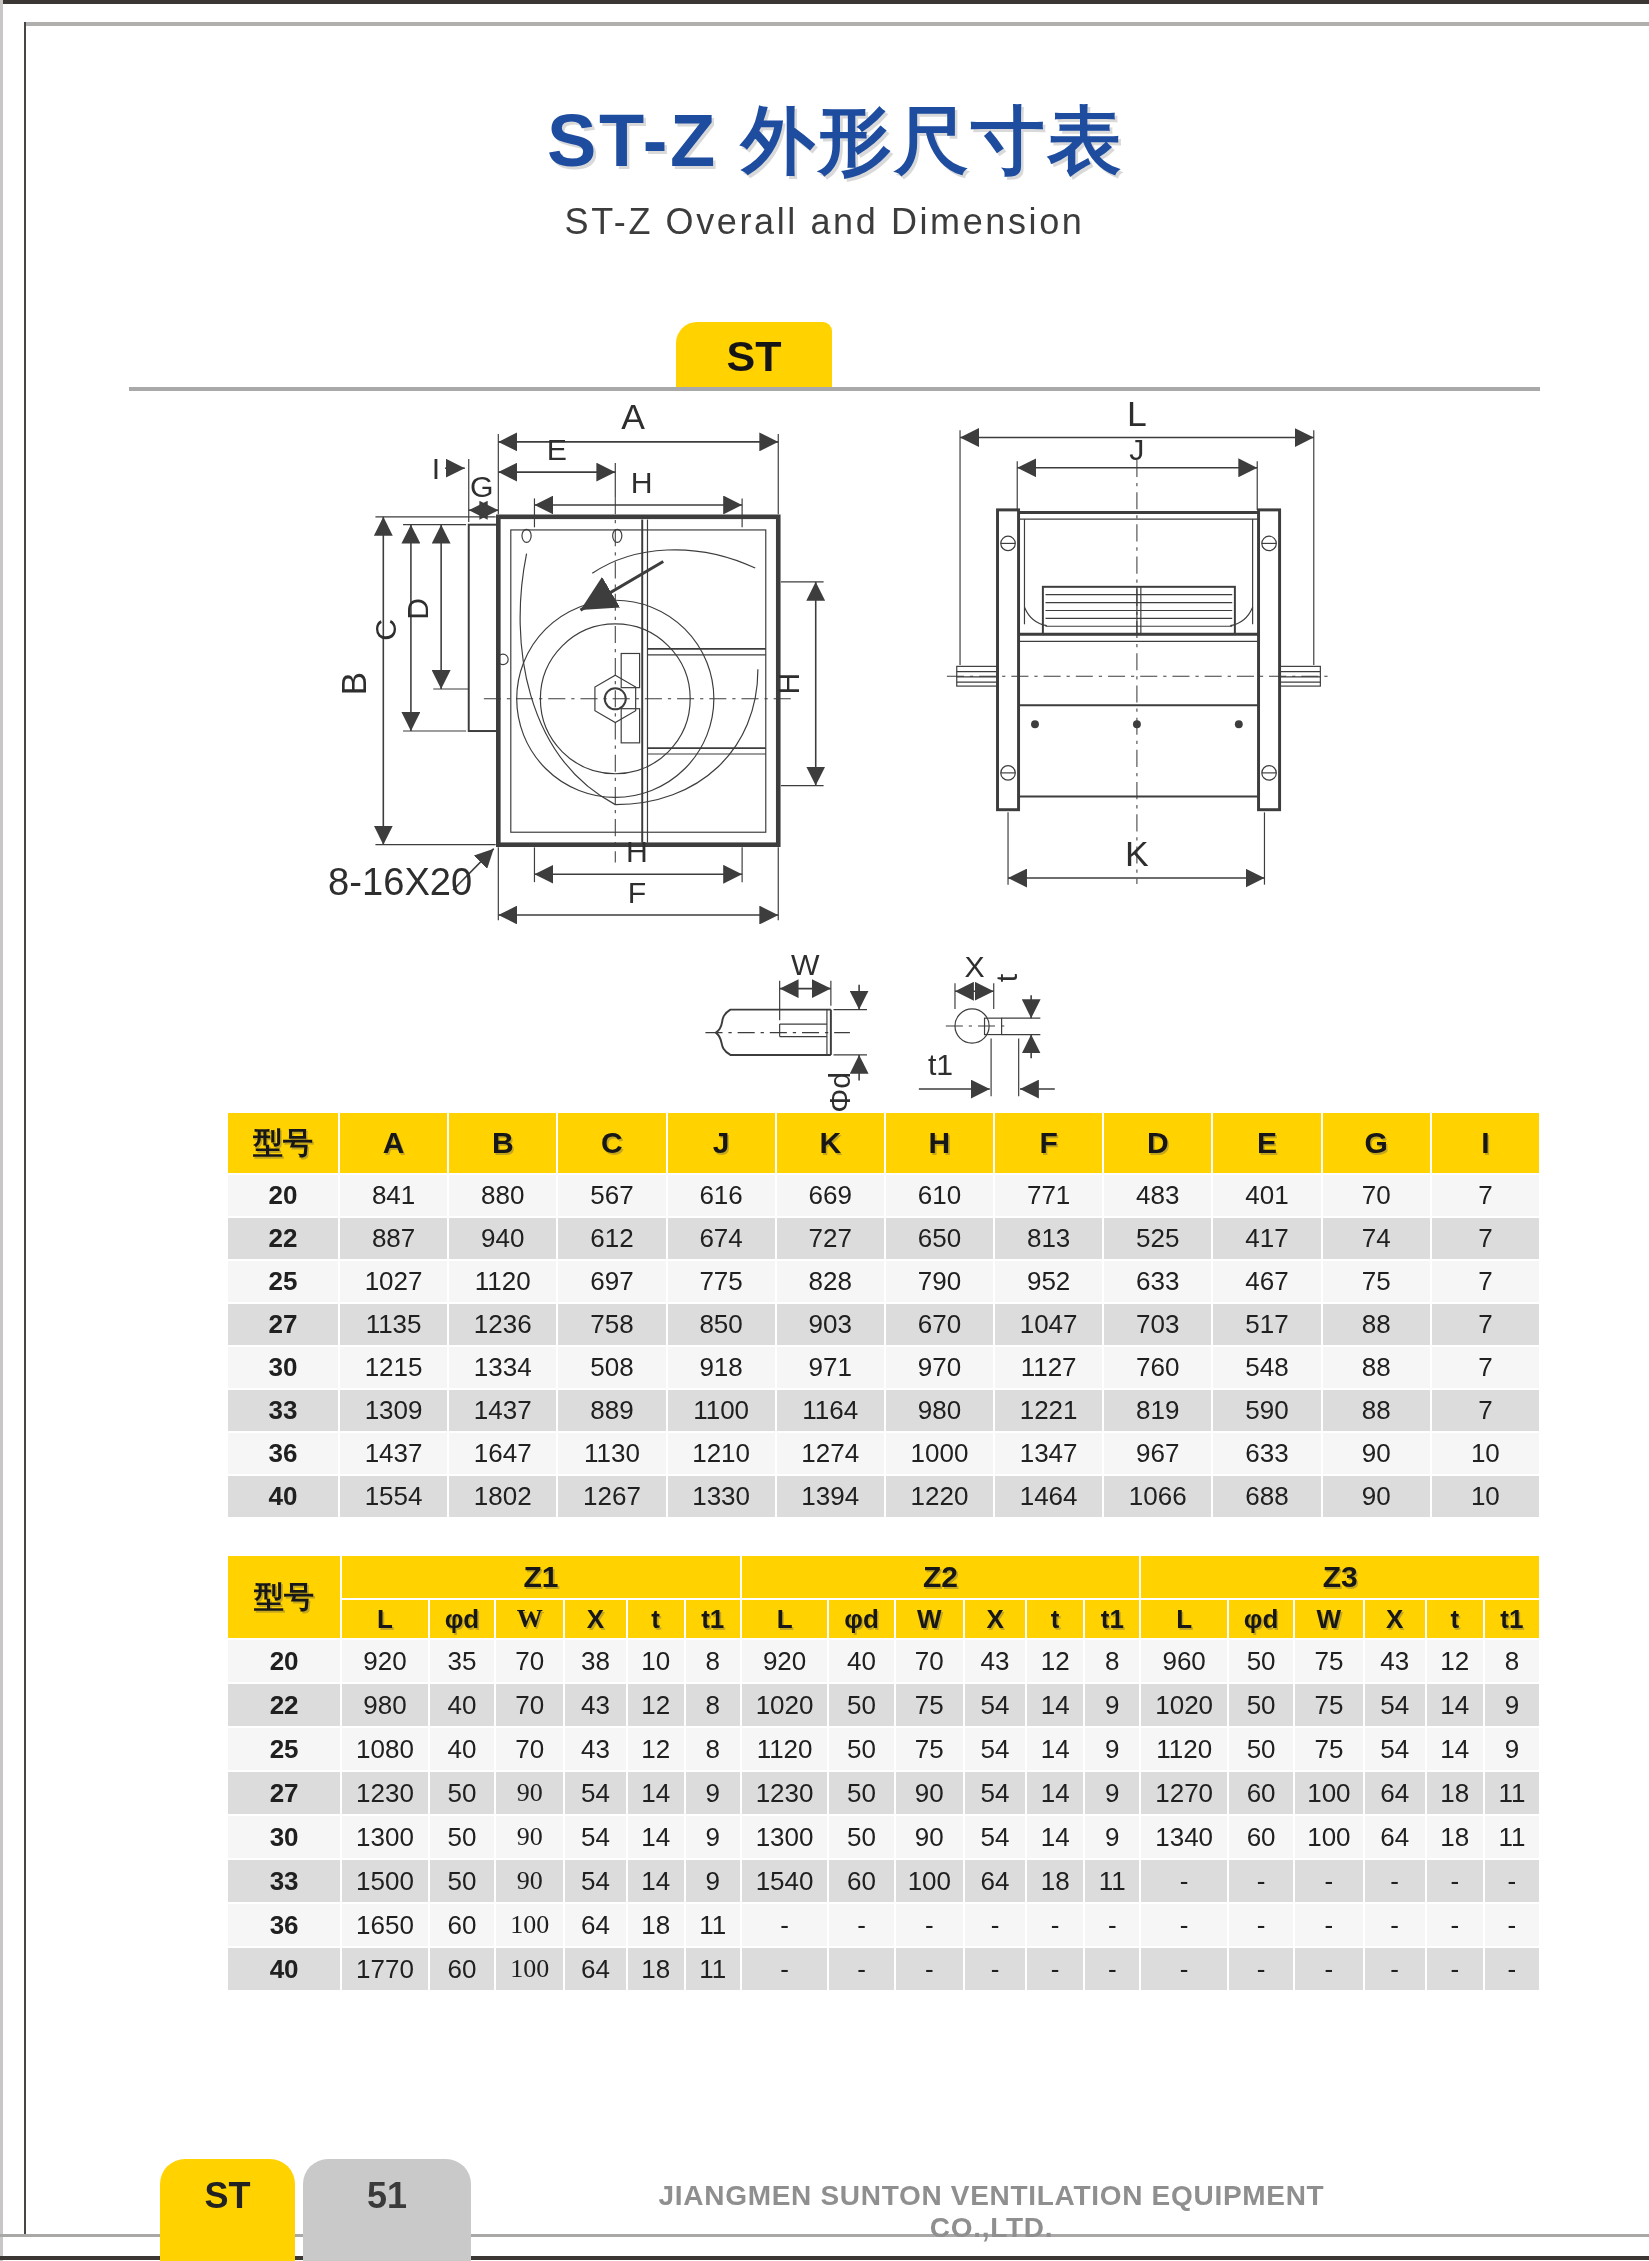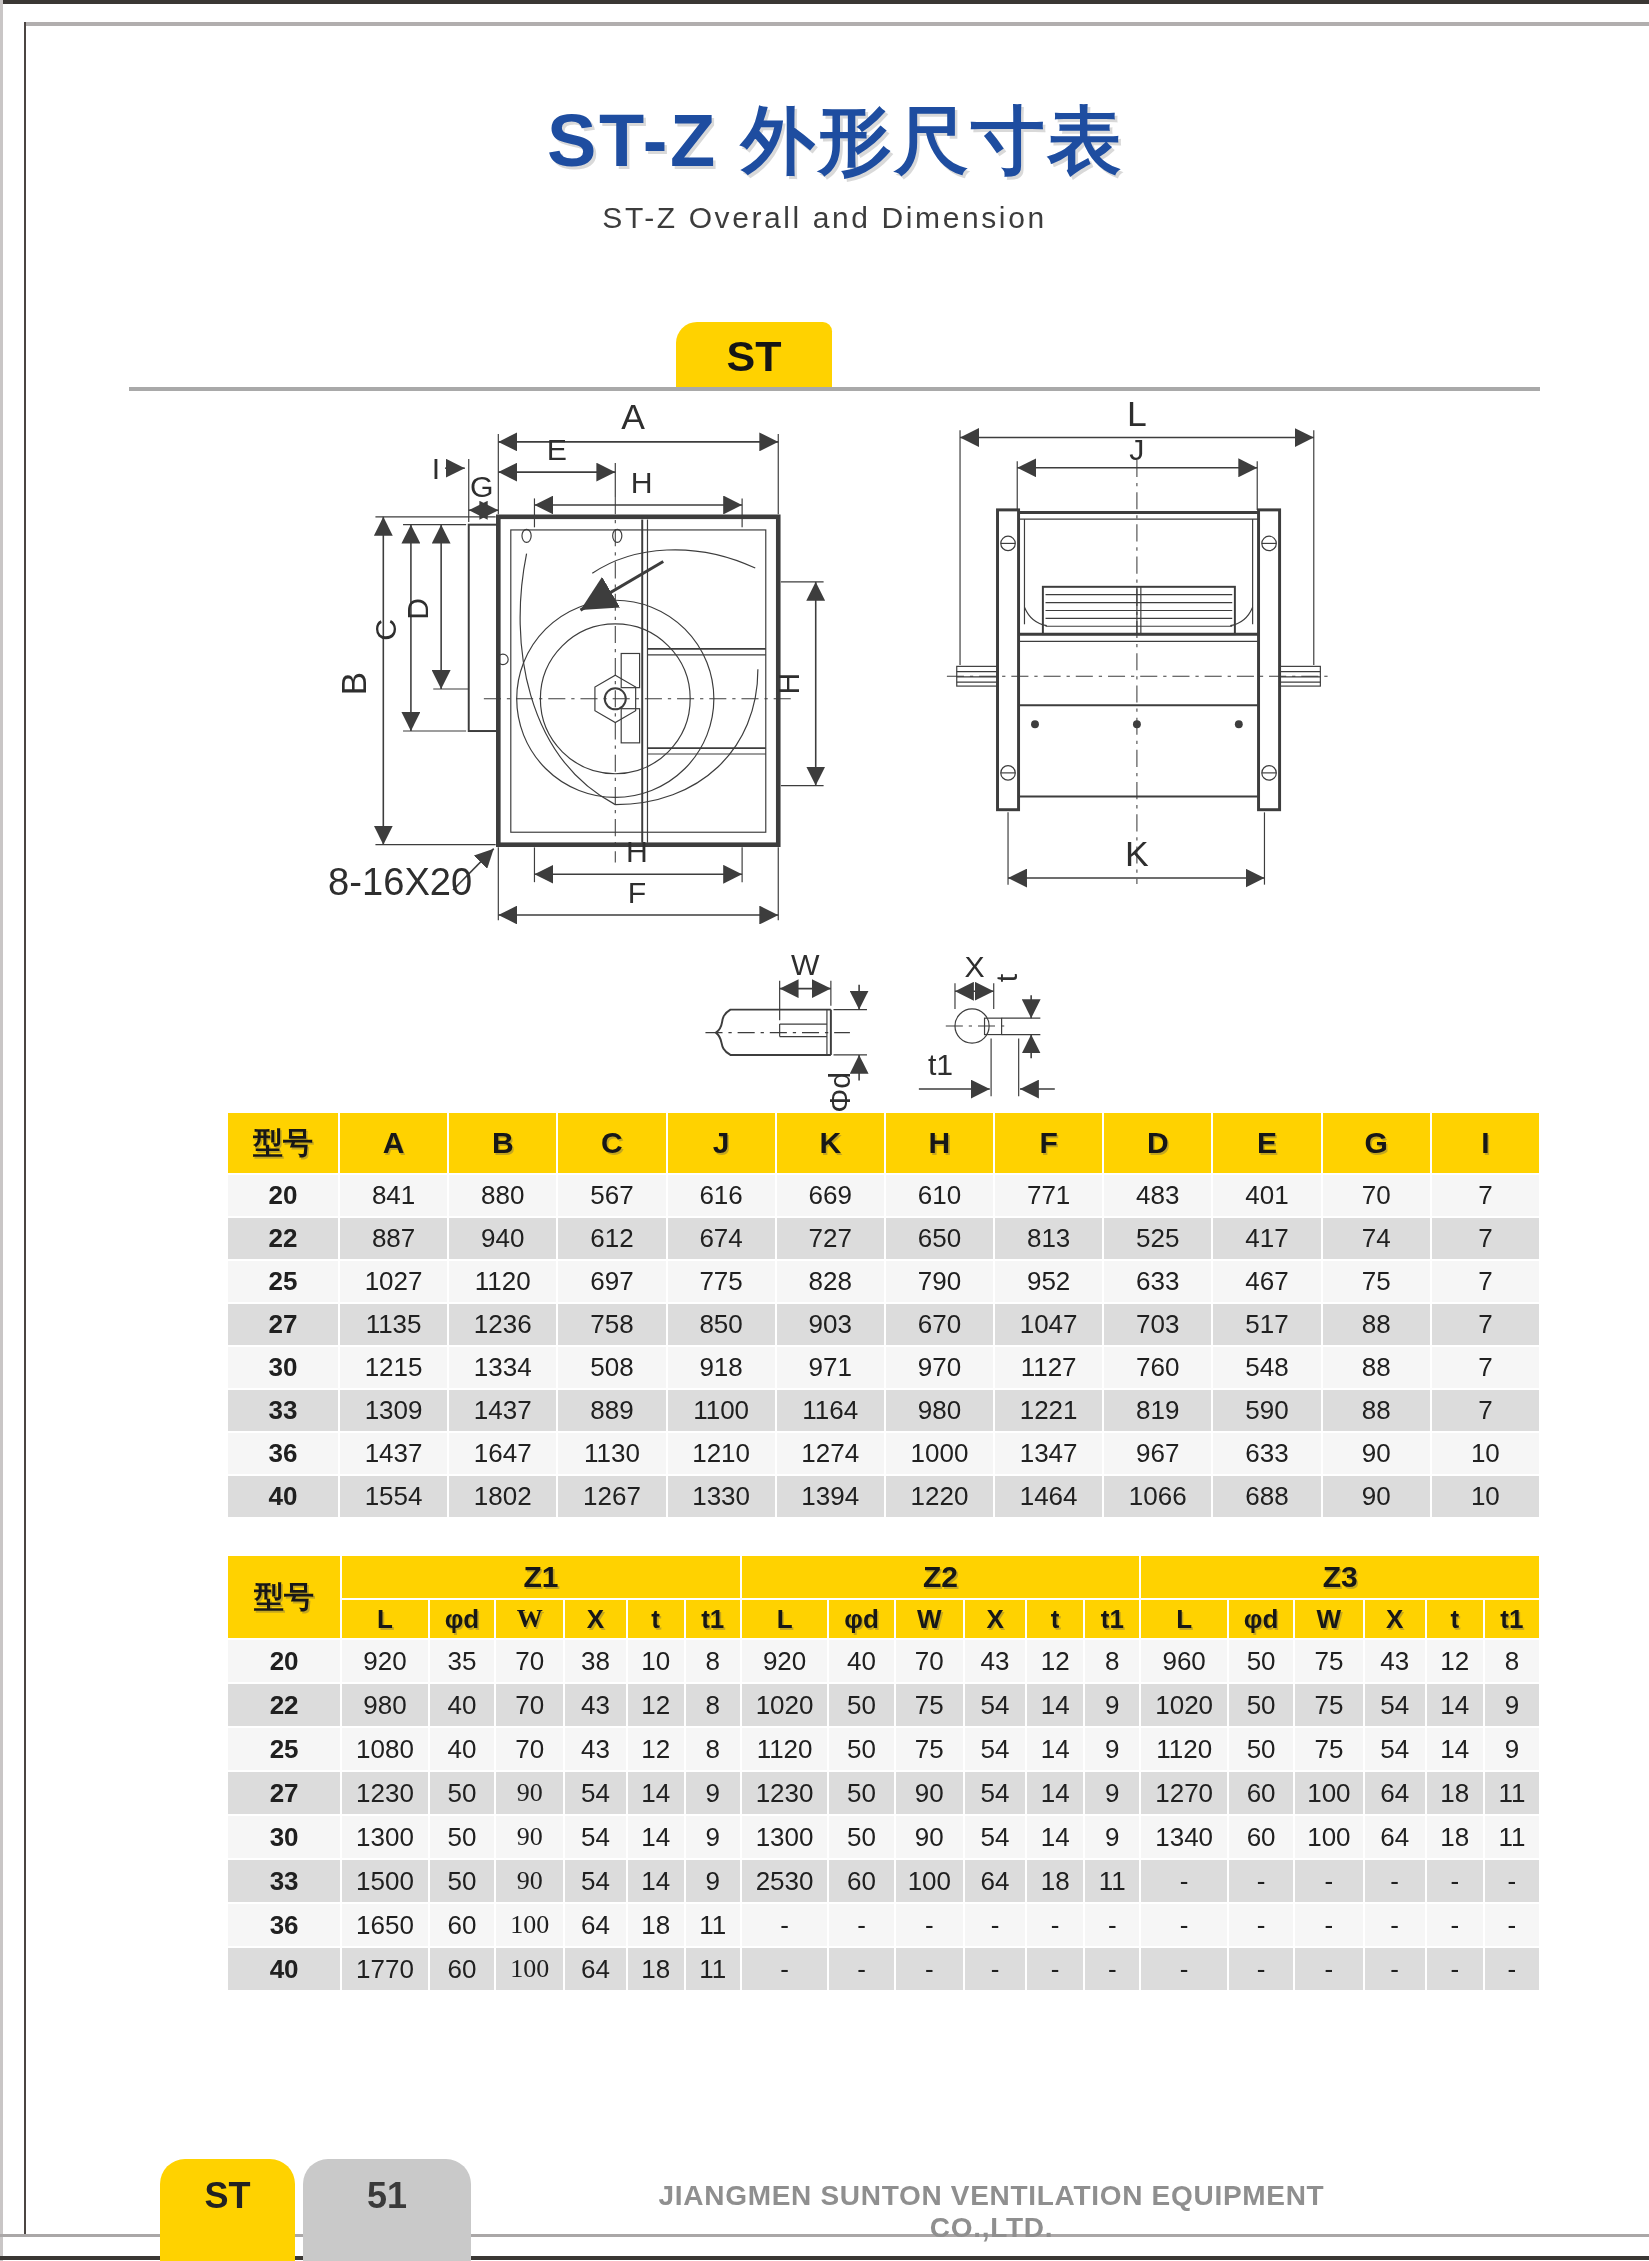--- a/index.html
+++ b/index.html
@@ -18,21 +18,21 @@
   .frame-top-gray{position:absolute;top:22px;left:24px;right:0;height:4px;background:#B1AEAE;}
   .frame-left-inner{position:absolute;top:22px;left:24px;width:2px;height:2213px;background:#4B4542;}
   .frame-bottom-gray{position:absolute;top:2234px;left:0;width:100%;height:3.3px;background:#AAA7A7;}
   .frame-bottom-dark{position:absolute;top:2256px;left:0;width:100%;height:4px;background:#3A3734;}
 
   
   .title{position:absolute;top:92px;left:0;width:100%;text-align:center;
     font-size:74px;font-weight:bold;color:var(--blue);letter-spacing:2.6px;
     text-shadow:2.6px 2.6px 0 rgba(130,130,130,.30);margin-left:11px;}
   .subtitle{position:absolute;top:201px;left:0;width:100%;text-align:center;
-    font-size:30px;color:#3C3C3C;letter-spacing:2.6px;}
+    font-size:36px;color:#3C3C3C;letter-spacing:2.6px;}
   .badge{position:absolute;left:676px;top:322px;width:156px;height:69px;
     background:var(--yellow);border-radius:21px 9.2px 0 0;display:flex;
     align-items:center;justify-content:center;font-size:43px;font-weight:bold;color:#151515;}
   .rule{position:absolute;left:129px;top:387px;width:1411px;height:4px;background:var(--line-gray);}
 
   
   svg{position:absolute;overflow:visible;}
   #front-view{left:283px;top:388px;width:612px;height:552px;}
   #side-view{left:914px;top:406px;width:480px;height:526px;}
   #shaft-detail{left:658px;top:919px;width:460px;height:197px;}
@@ -574,21 +574,21 @@
         <td>11</td>
       </tr>
       <tr>
         <td class="model">33</td>
         <td>1500</td>
         <td>50</td>
         <td class="serif">90</td>
         <td>54</td>
         <td>14</td>
         <td>9</td>
-        <td>2530</td>
+        <td>1540</td>
         <td>60</td>
         <td>100</td>
         <td>64</td>
         <td>18</td>
         <td>11</td>
         <td>-</td>
         <td>-</td>
         <td>-</td>
         <td>-</td>
         <td>-</td>

